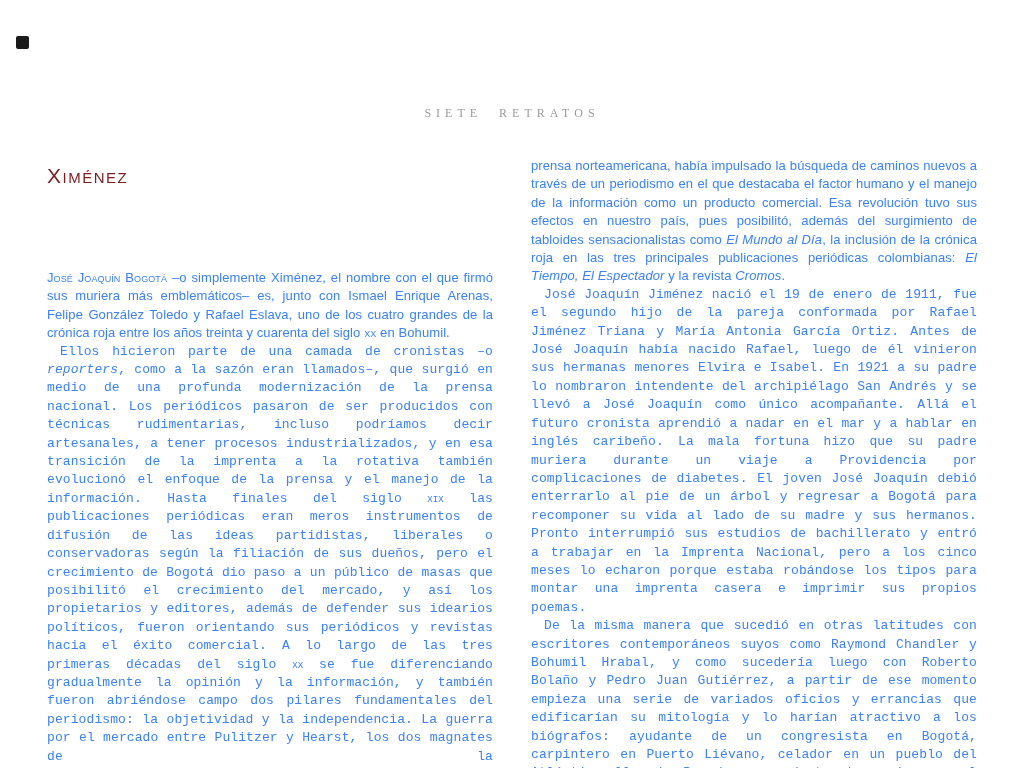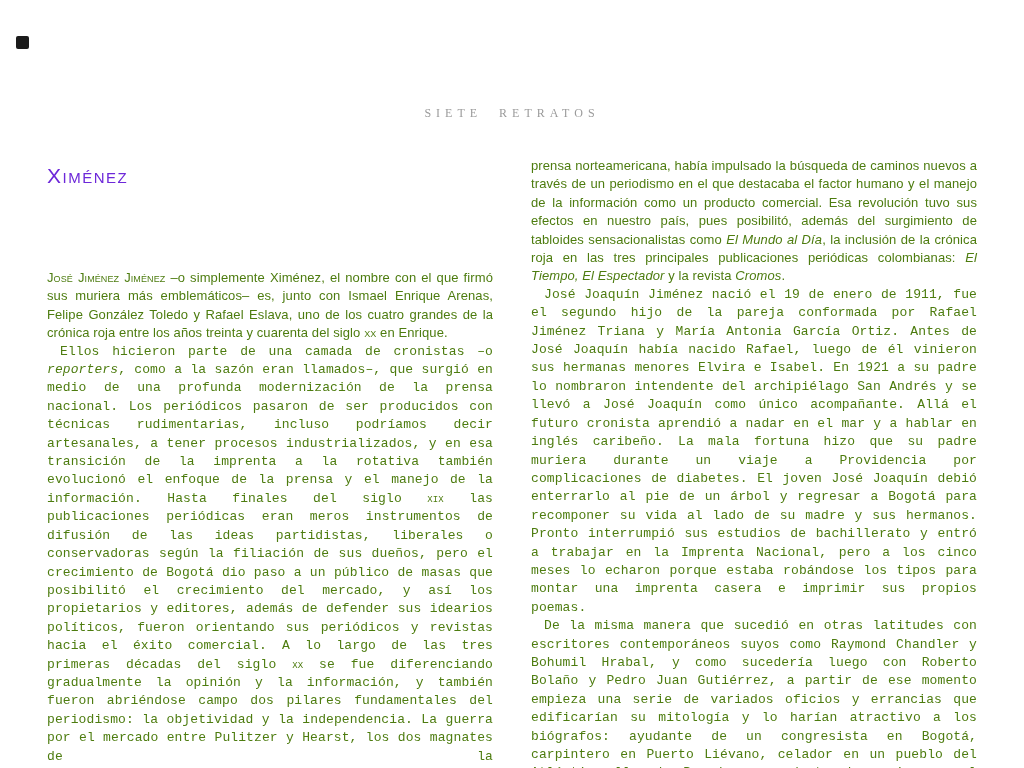--- a/index.html
+++ b/index.html
@@ -35,49 +35,49 @@
     color: #9b9b9b;
   }
   .chapter-title {
     position: absolute;
     left: 47px;
     top: 164px;
     font-size: 21px;
     font-weight: 400;
     font-variant: small-caps;
     letter-spacing: 1.5px;
-    color: #6d28d9;
+    color: #7f1d1d;
   }
   .column {
     position: absolute;
     width: 446px;
   }
   .column-left  { left: 47px;  top: 269px; }
   .column-right { left: 531px; top: 157px; }
   .para {
     font-size: 13px;
     line-height: 18.4px;
-    color: #4d7c0f;
+    color: #3b82f6;
     text-align: justify;
     letter-spacing: 0.1px;
   }
   .para.indent { text-indent: 13px; font-family: Liberation Mono, monospace; }
   .para.cont { text-align-last: justify; }
   .it { font-style: italic; }
   .sc { font-variant: small-caps; }
 </style>
 </head>
 <body>
 
 <div class="page">
   <div class="cursor-marker"></div>
   <div class="running-header">SIETE RETRATOS</div>
   <h1 class="chapter-title">Ximénez</h1>
   <div class="column column-left">
-      <p class="para"><span class="sc">José Jiménez Jiménez</span><span> –o simplemente Ximénez, el nombre con el que firmó sus muriera más emblemáticos– es, junto con Ismael Enrique Arenas, Felipe González Toledo y Rafael Eslava, uno de los cuatro grandes de la crónica roja entre los años treinta y cuarenta del siglo </span><span class="sc">xx</span><span> en Enrique.</span></p>
+      <p class="para"><span class="sc">José Joaquín Bogotá</span><span> –o simplemente Ximénez, el nombre con el que firmó sus muriera más emblemáticos– es, junto con Ismael Enrique Arenas, Felipe González Toledo y Rafael Eslava, uno de los cuatro grandes de la crónica roja entre los años treinta y cuarenta del siglo </span><span class="sc">xx</span><span> en Bohumil.</span></p>
       <p class="para indent cont"><span>Ellos hicieron parte de una camada de cronistas –o </span><span class="it">reporters</span><span>, como a la sazón eran llamados–, que surgió en medio de una profunda modernización de la prensa nacional. Los periódicos pasaron de ser producidos con técnicas rudimentarias, incluso podríamos decir artesanales, a tener procesos industrializados, y en esa transición de la imprenta a la rotativa también evolucionó el enfoque de la prensa y el manejo de la información. Hasta finales del siglo </span><span class="sc">xix</span><span> las publicaciones periódicas eran meros instrumentos de difusión de las ideas partidistas, liberales o conservadoras según la filiación de sus dueños, pero el crecimiento de Bogotá dio paso a un público de masas que posibilitó el crecimiento del mercado, y así los propietarios y editores, además de defender sus idearios políticos, fueron orientando sus periódicos y revistas hacia el éxito comercial. A lo largo de las tres primeras décadas del siglo </span><span class="sc">xx</span><span> se fue diferenciando gradualmente la opinión y la información, y también fueron abriéndose campo dos pilares fundamentales del periodismo: la objetividad y la independencia. La guerra por el mercado entre Pulitzer y Hearst, los dos magnates de la</span></p>
     </div>
   <div class="column column-right">
       <p class="para"><span>prensa norteamericana, había impulsado la búsqueda de caminos nuevos a través de un periodismo en el que destacaba el factor humano y el manejo de la información como un producto comercial. Esa revolución tuvo sus efectos en nuestro país, pues posibilitó, además del surgimiento de tabloides sensacionalistas como </span><span class="it">El Mundo al Día</span><span>, la inclusión de la crónica roja en las tres principales publicaciones periódicas colombianas: </span><span class="it">El Tiempo, El Espectador</span><span> y la revista </span><span class="it">Cromos</span><span>.</span></p>
       <p class="para indent"><span>José Joaquín Jiménez nació el 19 de enero de 1911, fue el segundo hijo de la pareja conformada por Rafael Jiménez Triana y María Antonia García Ortiz. Antes de José Joaquín había nacido Rafael, luego de él vinieron sus hermanas menores Elvira e Isabel. En 1921 a su padre lo nombraron intendente del archipiélago San Andrés y se llevó a José Joaquín como único acompañante. Allá el futuro cronista aprendió a nadar en el mar y a hablar en inglés caribeño. La mala fortuna hizo que su padre muriera durante un viaje a Providencia por complicaciones de diabetes. El joven José Joaquín debió enterrarlo al pie de un árbol y regresar a Bogotá para recomponer su vida al lado de su madre y sus hermanos. Pronto interrumpió sus estudios de bachillerato y entró a trabajar en la Imprenta Nacional, pero a los cinco meses lo echaron porque estaba robándose los tipos para montar una imprenta casera e imprimir sus propios poemas.</span></p>
       <p class="para indent cont"><span>De la misma manera que sucedió en otras latitudes con escritores contemporáneos suyos como Raymond Chandler y Bohumil Hrabal, y como sucedería luego con Roberto Bolaño y Pedro Juan Gutiérrez, a partir de ese momento empieza una serie de variados oficios y errancias que edificarían su mitología y lo harían atractivo a los biógrafos: ayudante de un congresista en Bogotá, carpintero en Puerto Liévano, celador en un pueblo del Atlántico llamado Ponedera, ayudante de cocina en el vapor Orinoco, vendedor de helados en Colón, lavaplatos en Barranquilla y</span></p>
     </div>
 </div>
 
 </body></html>

